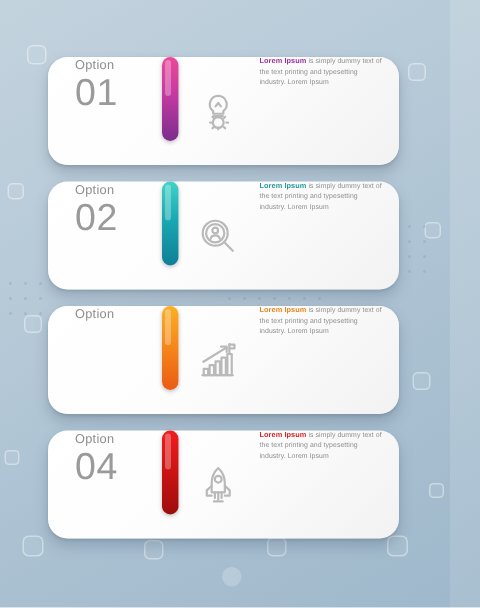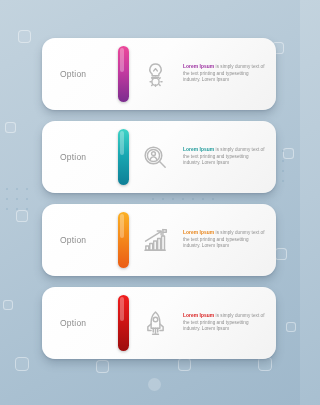--- a/index.html
+++ b/index.html
@@ -43,29 +43,28 @@
   }
 
   
   #cards {
     position: absolute;
     inset: 0;
   }
 
   .card {
     position: absolute;
-    left: 42px;
+    left: 32px;
     width: 234px;
     height: 72px;
     border-radius: 13px;
     background: linear-gradient(135deg, #ffffff 0%, #fdfdfd 45%, #f2f2f2 100%);
     box-shadow: 0 5px 9px rgba(60,80,100,0.26),
                 0 1px 2px rgba(60,80,100,0.18);
     display: flex;
-    align-items: center;
   }
 
   .card-1 { top: 38px; }
   .card-2 { top: 121px; }
   .card-3 { top: 204px; }
   .card-4 { top: 287px; }
 
   
   .opt-block {
     width: 76px;
@@ -224,39 +223,41 @@
         <circle cx="23" cy="23" r="1"></circle>
     </g>
   </svg>
 </div>
 
 <div id="cards">
 
   <div class="card card-1">
     <div class="opt-block">
       <div class="opt-label">Option</div>
+      <div class="opt-number">01</div>
     </div>
     <div class="pill" style="background:linear-gradient(180deg,#ec4899 0%,#c43aa0 45%,#7b2d8e 100%);"></div>
     <div class="icon-wrap">
       <svg viewBox="0 0 24 24">
         <path d="M12 2.6a5 5 0 0 0-3 9v1.6h6V11.6a5 5 0 0 0-3-9z"></path>
         <path d="M10.4 8.8l1.6-2 1.6 2"></path>
         <path d="M9.3 14.6h5.4"></path>
         <circle cx="12" cy="18.4" r="3.2"></circle>
         <path d="M12 14.4v1M12 21.4v1M8.2 18.4h-1M16.8 18.4h1M9.3 15.7l-.7-.7M15.4 21.1l.7.7M9.3 21.1l-.7.7M15.4 15.7l.7-.7"></path>
       </svg>
     </div>
     <div class="text-block">
       <p><span class="text-head" style="color:#9c2fa0">Lorem Ipsum</span><span> is simply dummy text of the text printing and typesetting industry. Lorem Ipsum</span></p>
     </div>
   </div>
 
   <div class="card card-2">
     <div class="opt-block">
       <div class="opt-label">Option</div>
+      <div class="opt-number">02</div>
     </div>
     <div class="pill" style="background:linear-gradient(180deg,#3fd3c6 0%,#1aa8b2 45%,#0e7f97 100%);"></div>
     <div class="icon-wrap">
       <svg viewBox="0 0 24 24">
         <circle cx="10.2" cy="10.2" r="7.4"></circle>
         <circle cx="10.2" cy="10.2" r="5.4"></circle>
         <circle cx="10.2" cy="8.6" r="1.7"></circle>
         <path d="M7.4 13.6a2.9 2.9 0 0 1 5.6 0"></path>
         <path d="M15.6 15.6l5 5"></path>
       </svg>
@@ -286,20 +287,21 @@
       </svg>
     </div>
     <div class="text-block">
       <p><span class="text-head" style="color:#e8851a">Lorem Ipsum</span><span> is simply dummy text of the text printing and typesetting industry. Lorem Ipsum</span></p>
     </div>
   </div>
 
   <div class="card card-4">
     <div class="opt-block">
       <div class="opt-label">Option</div>
+      <div class="opt-number">04</div>
     </div>
     <div class="pill" style="background:linear-gradient(180deg,#f01d1d 0%,#cf1414 45%,#9c0d0d 100%);"></div>
     <div class="icon-wrap">
       <svg viewBox="0 0 24 24">
         <path d="M12 1.8c2.6 2.4 3.9 5.6 3.9 9.2v5.2H8.1V11c0-3.6 1.3-6.8 3.9-9.2z"></path>
         <circle cx="12" cy="8.4" r="2"></circle>
         <path d="M8.1 12.4L5.2 15v3.2h2.9"></path>
         <path d="M15.9 12.4L18.8 15v3.2h-2.9"></path>
         <path d="M10 16.2v3.4M12 16.2v4.4M14 16.2v3.4"></path>
         <path d="M9.4 21.6h5.2"></path>

